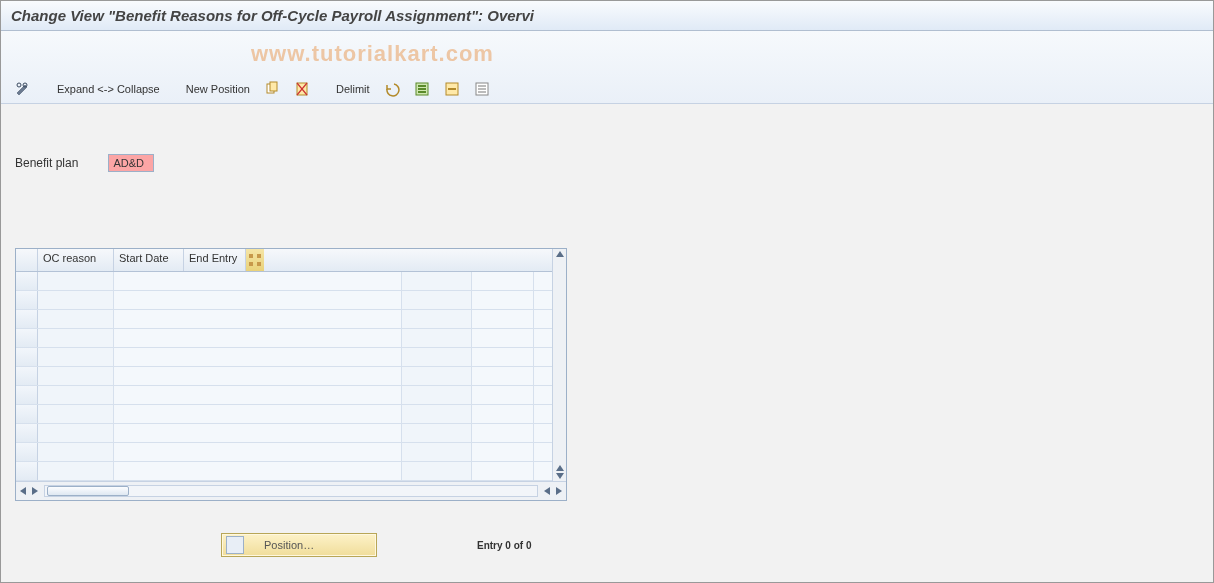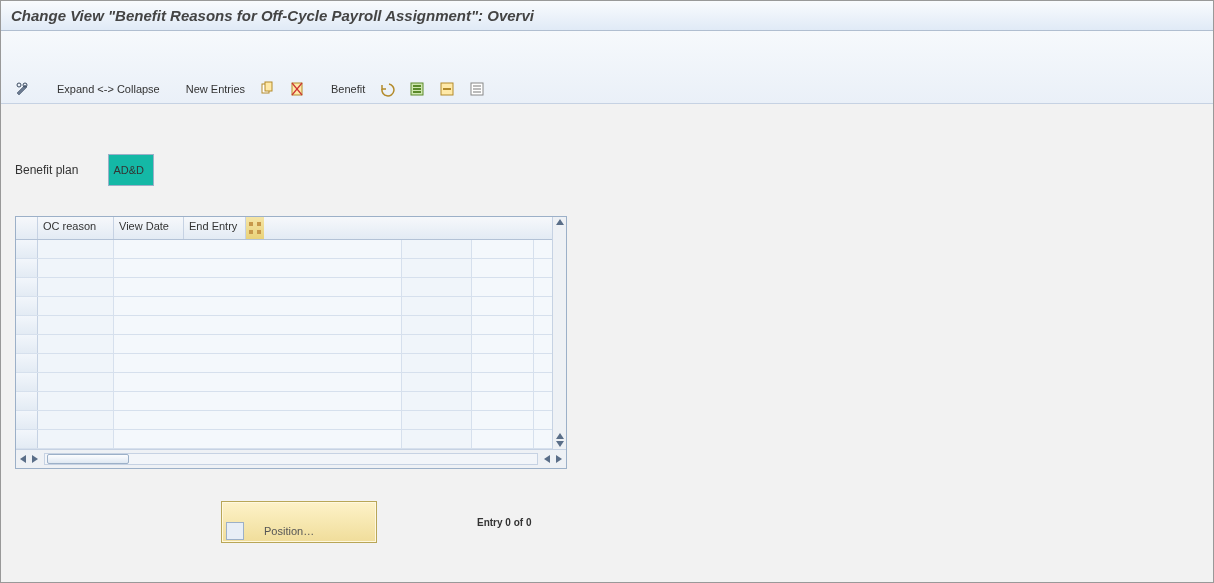--- a/index.html
+++ b/index.html
@@ -68,31 +68,31 @@
   letter-spacing: 1px;
   pointer-events: none;
 }
 .content-area {
   padding: 50px 10px 10px 10px;
 }
 .benefit-row {
   display: flex;
   align-items: center;
   gap: 30px;
-  margin-bottom: 30px;
+  margin-bottom: 76px;
   padding-left: 4px;
 }
 .benefit-label {
   color: #333;
   font-size: 12px;
 }
 .benefit-value {
   border: 1px solid #9cb0c8;
-  background: #14b8a6;
-  padding: 9px 4px;
+  background: #fca5a5;
+  padding: 2px 4px;
   font-size: 11px;
   min-width: 36px;
   text-align: left;
 }
 .table-panel {
   width: 550px;
   border: 1px solid #9cb0c8;
   background: #a21caf;
   margin-left: 4px;
 }
@@ -199,21 +199,21 @@
   margin-top:32px;
   margin-left: 210px;
   gap: 100px;
 }
 .position-btn {
   display:flex;
   align-items:center;
   gap:20px;
   background: linear-gradient(#fdf2c8,#f0dd9a);
   border:1px solid #b8a657;
-  padding:20px 40px 2px 4px;
+  padding:2px 40px 2px 4px;
   font-size:11px;
   color:#555;
   min-width:110px;
   box-shadow: inset 0 0 0 1px #fff8df;
 }
 .position-btn .picn {
   width:16px;height:16px;
   background:#e8eef6;
   border:1px solid #9cb0c8;
 }
@@ -243,42 +243,42 @@
             <circle cx="10" cy="4" r="2" fill="none" stroke="#3a4a60" stroke-width="1"></circle>
           </svg>
       </span>
     </span>
     <span class="tb-sep"></span>
     <span class="tb-btn">
       <span>Expand &lt;-&gt; Collapse</span>
     </span>
     <span class="tb-sep"></span>
     <span class="tb-btn">
-      <span>New Entries</span>
+      <span>New Position</span>
     </span>
     <span class="tb-btn">
       <span class="tb-icon">
         <svg class="svg-icon" viewBox="0 0 16 16">
             <rect x="3" y="3" width="7" height="9" fill="#fff" stroke="#b38a2a"></rect>
             <rect x="6" y="1" width="7" height="9" fill="#ffe9a8" stroke="#b38a2a"></rect>
           </svg>
       </span>
     </span>
     <span class="tb-btn">
       <span class="tb-icon">
         <svg class="svg-icon" viewBox="0 0 16 16">
             <rect x="3" y="2" width="10" height="12" fill="#ffe9a8" stroke="#b38a2a"></rect>
             <line x1="3" y1="2" x2="13" y2="14" stroke="#c33" stroke-width="1.2"></line>
             <line x1="13" y1="2" x2="3" y2="14" stroke="#c33" stroke-width="1.2"></line>
           </svg>
       </span>
     </span>
     <span class="tb-sep"></span>
     <span class="tb-btn">
-      <span>Benefit</span>
+      <span>Delimit</span>
     </span>
     <span class="tb-btn">
       <span class="tb-icon">
         <svg class="svg-icon" viewBox="0 0 16 16">
             <path d="M10 3 A6 6 0 1 1 3 8" fill="none" stroke="#b38a2a" stroke-width="1.5"></path>
             <path d="M3 4 L3 8 L7 8" fill="none" stroke="#b38a2a" stroke-width="1.5"></path>
           </svg>
       </span>
     </span>
     <span class="tb-btn">
@@ -304,35 +304,36 @@
         <svg class="svg-icon" viewBox="0 0 16 16">
             <rect x="2" y="2" width="12" height="12" fill="#fff" stroke="#888"></rect>
             <rect x="4" y="4" width="8" height="2" fill="#bbb"></rect>
             <rect x="4" y="7" width="8" height="2" fill="#bbb"></rect>
             <rect x="4" y="10" width="8" height="2" fill="#bbb"></rect>
           </svg>
       </span>
     </span>
   </div>
 
+  <div class="watermark">www.tutorialkart.com</div>
 
   <div class="content-area">
 
     <div class="benefit-row">
       <span class="benefit-label">Benefit plan</span>
       <span class="benefit-value">AD&amp;D</span>
     </div>
 
     <div class="table-panel">
       <div class="table-scroll-wrap">
         <div class="table-main">
           <div class="table-header-row">
             <div class="th th-sel"></div>
             <div class="th th-oc">OC reason</div>
-            <div class="th th-start">View Date</div>
+            <div class="th th-start">Start Date</div>
             <div class="th th-end">End Entry</div>
             <div class="th th-config">
               <span class="tb-icon">
                 <svg class="svg-icon" viewBox="0 0 16 16">
                     <rect x="2" y="2" width="4" height="4" fill="#c7984a"></rect>
                     <rect x="10" y="2" width="4" height="4" fill="#c7984a"></rect>
                     <rect x="2" y="10" width="4" height="4" fill="#c7984a"></rect>
                     <rect x="10" y="10" width="4" height="4" fill="#c7984a"></rect>
                   </svg>
               </span>

